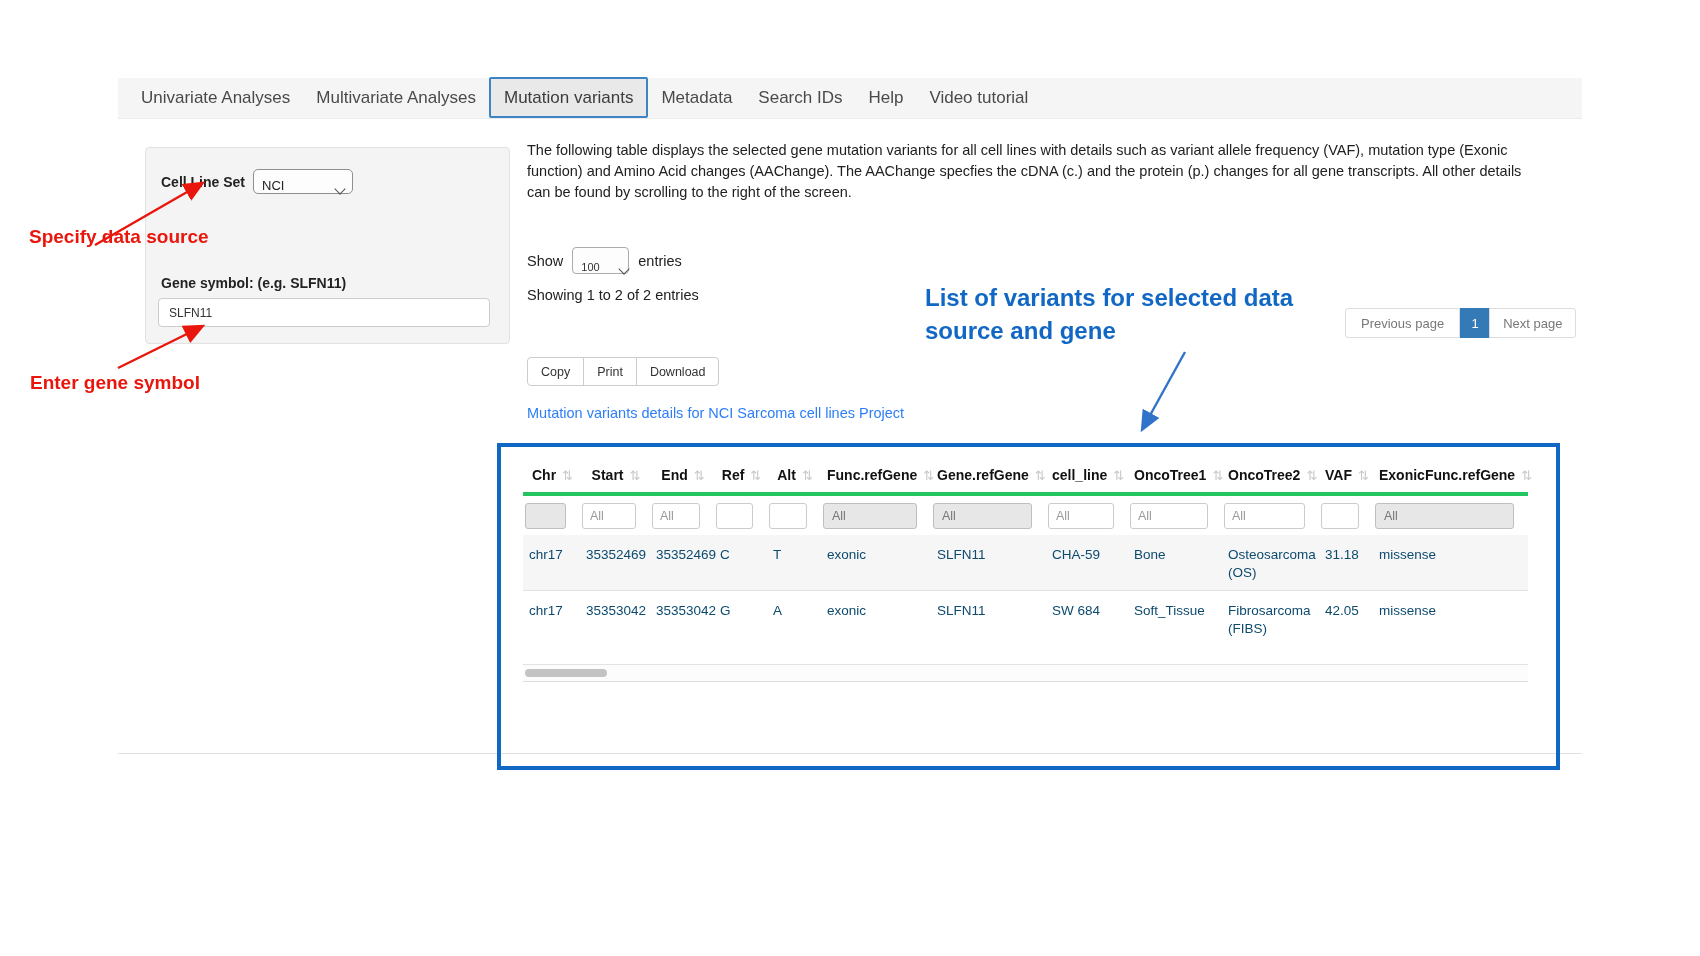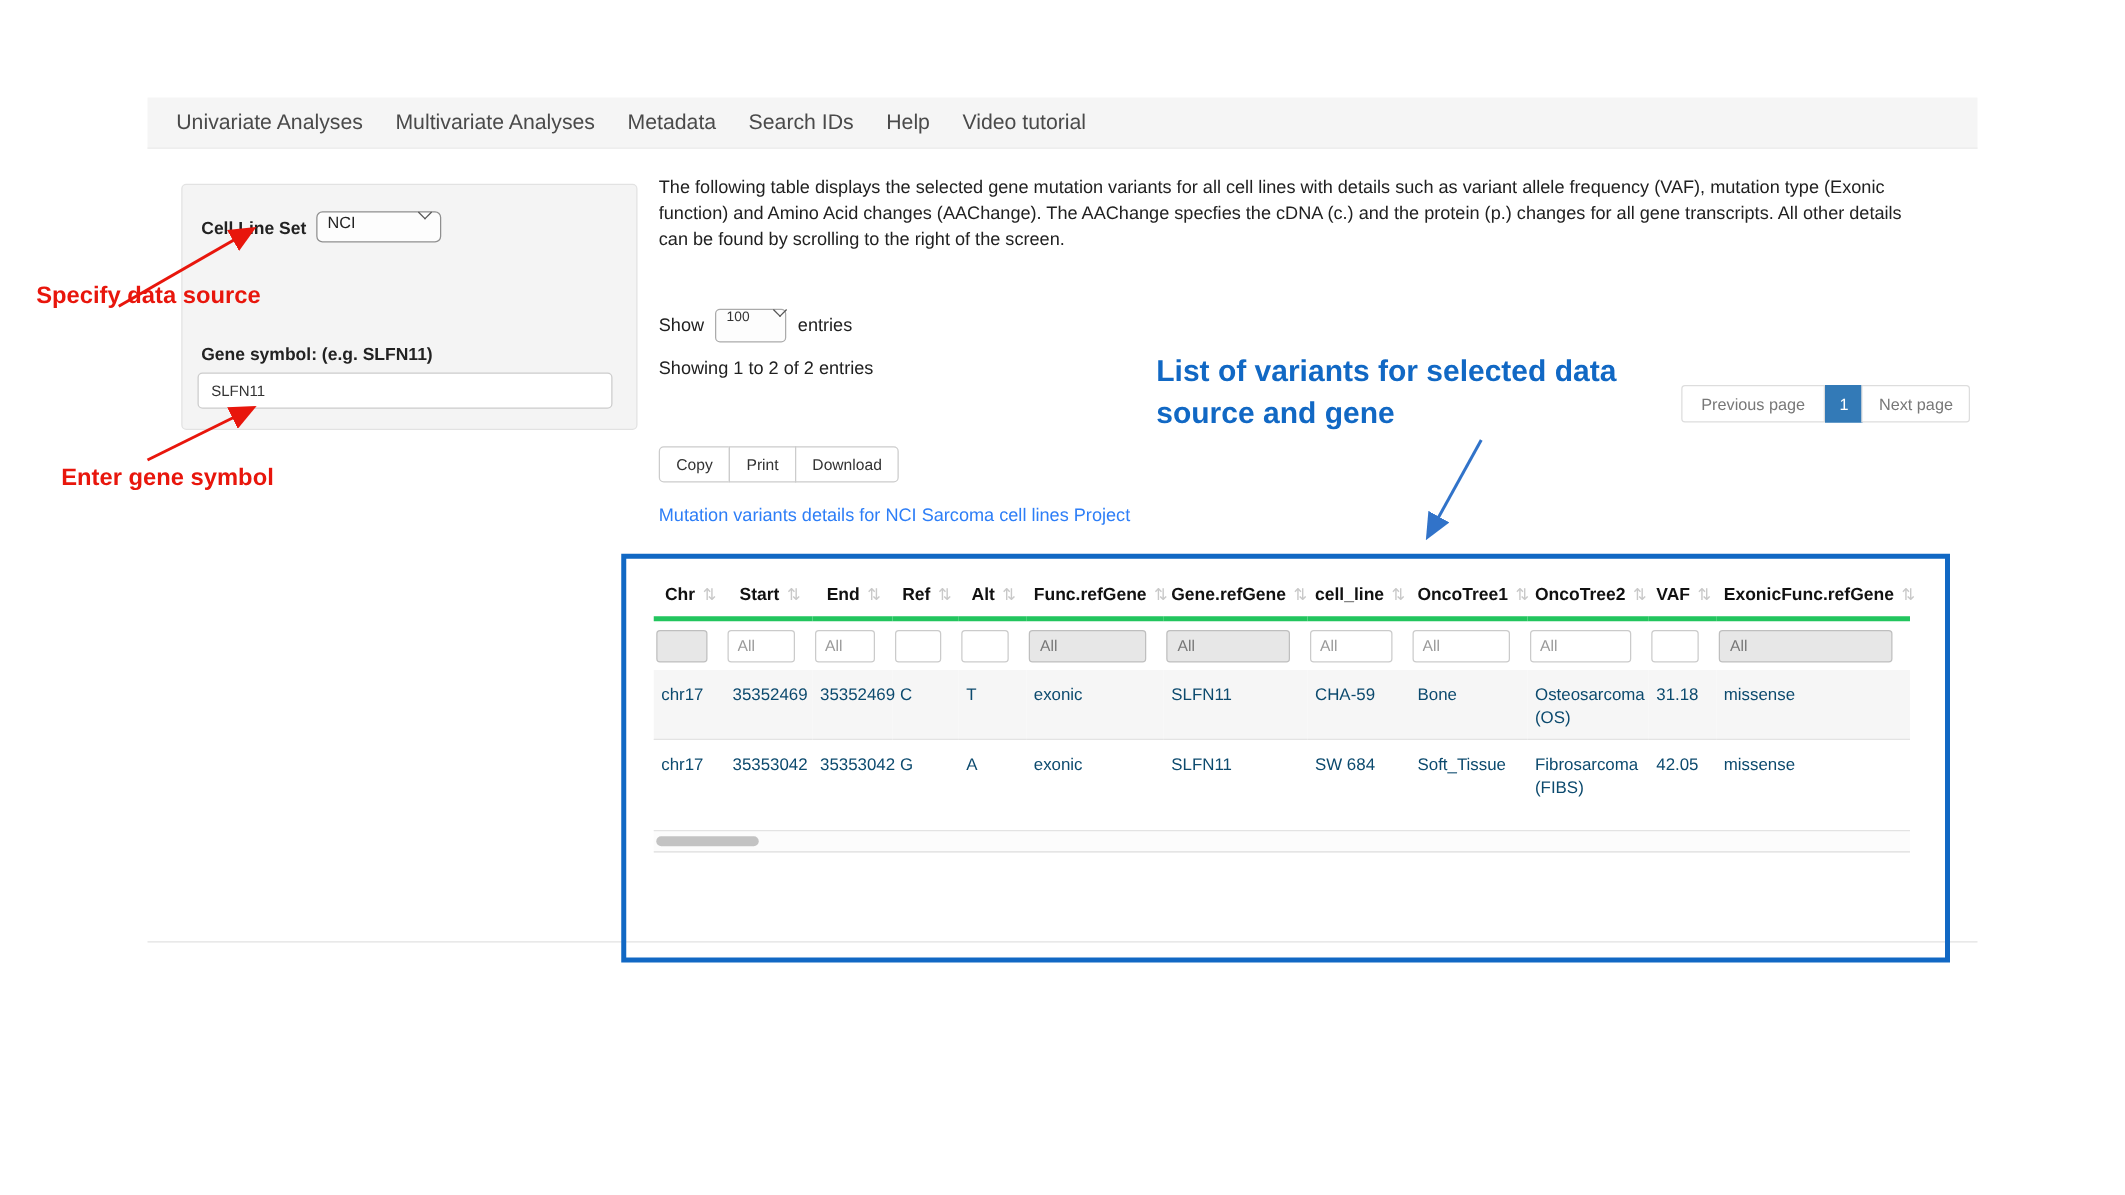--- a/index.html
+++ b/index.html
@@ -14,34 +14,34 @@
   .tab{font-size:17px;color:#4a4a4a;padding:0 13px;height:41px;display:flex;align-items:center;
        cursor:pointer;box-sizing:border-box;white-space:nowrap;}
   .tab.active{border:2px solid #3d84c6;background:#e9e9e9;border-radius:2px;color:#3c3c3c;}
 
   
   .well{left:145px;top:147px;width:363px;height:195px;background:#f4f4f4;
         border:1px solid #e2e2e2;border-radius:4px;}
   .lbl{font-weight:bold;font-size:14px;color:#222;}
   .cls-row{left:15px;top:21px;display:flex;align-items:center;gap:8px;}
   .select{background:#fdfdfd;border:1px solid #8f8f8f;border-radius:5px;height:25px;
-          display:flex;align-items:flex-start;justify-content:space-between;
+          display:flex;align-items:flex-end;justify-content:space-between;
           padding:0 8px 0 8px;font-size:13px;color:#222;box-sizing:border-box;cursor:pointer;gap:20px;}
   .cls-select{width:100px;}
   .chev{width:7px;height:7px;border-right:1.7px solid #555;border-bottom:1.7px solid #555;
         transform:rotate(45deg);margin-top:-4px;flex:none;}
   .gene-lbl{left:15px;top:127px;}
   .gene-input{left:12px;top:150px;width:332px;height:29px;border:1px solid #ccc;border-radius:4px;
               font-size:12px;color:#333;padding:0 10px;box-sizing:border-box;
               font-family:"Liberation Sans","DejaVu Sans",sans-serif;background:#fff;}
 
   
   .red-note{color:#e8160c;font-weight:bold;font-size:19px;white-space:nowrap;}
   .note-specify{left:7px;top:226px;margin-left:22px;}
-  .note-enter{left:30px;top:372px;margin-left:19px;}
+  .note-enter{left:30px;top:372px;}
 
   
   .desc{left:527px;top:140px;width:1000px;font-size:14.5px;line-height:21px;color:#212121;}
   .show-row{left:527px;top:247px;display:flex;align-items:center;gap:9px;font-size:14.5px;color:#212121;}
   .len-select{width:57px;height:27px;border:1px solid #ababab;border-radius:4px;font-size:11px;color:#333;}
   .showing{left:527px;top:287px;font-size:14.5px;color:#212121;}
   .btn-group{left:527px;top:357px;display:flex;}
   .dt-btn{height:29px;padding:0 13px;background:#fff;border:1px solid #ccc;color:#333;
           font-size:12.5px;display:flex;align-items:center;cursor:pointer;margin-left:-1px;}
   .dt-btn:first-child{border-radius:4px 0 0 4px;margin-left:0;}
@@ -104,20 +104,21 @@
     </marker>
   </defs>
   <line x1="95" y1="245" x2="201" y2="184" stroke="#e8160c" stroke-width="2.4" marker-end="url(#redhead)"></line>
   <line x1="118" y1="368" x2="201" y2="327" stroke="#e8160c" stroke-width="2.4" marker-end="url(#redhead)"></line>
   <line x1="1185" y1="352" x2="1143" y2="428" stroke="#3173c9" stroke-width="2.4" marker-end="url(#bluehead)"></line>
 </svg>
 
 <nav class="abs navbar">
   <div class="tab">Univariate Analyses</div>
   <div class="tab">Multivariate Analyses</div>
+  <div class="tab active">Mutation variants</div>
   <div class="tab">Metadata</div>
   <div class="tab">Search IDs</div>
   <div class="tab">Help</div>
   <div class="tab">Video tutorial</div>
 </nav>
 
 <div class="abs well">
   <div class="abs cls-row">
     <span class="lbl">Cell Line Set</span>
     <div class="select cls-select">

